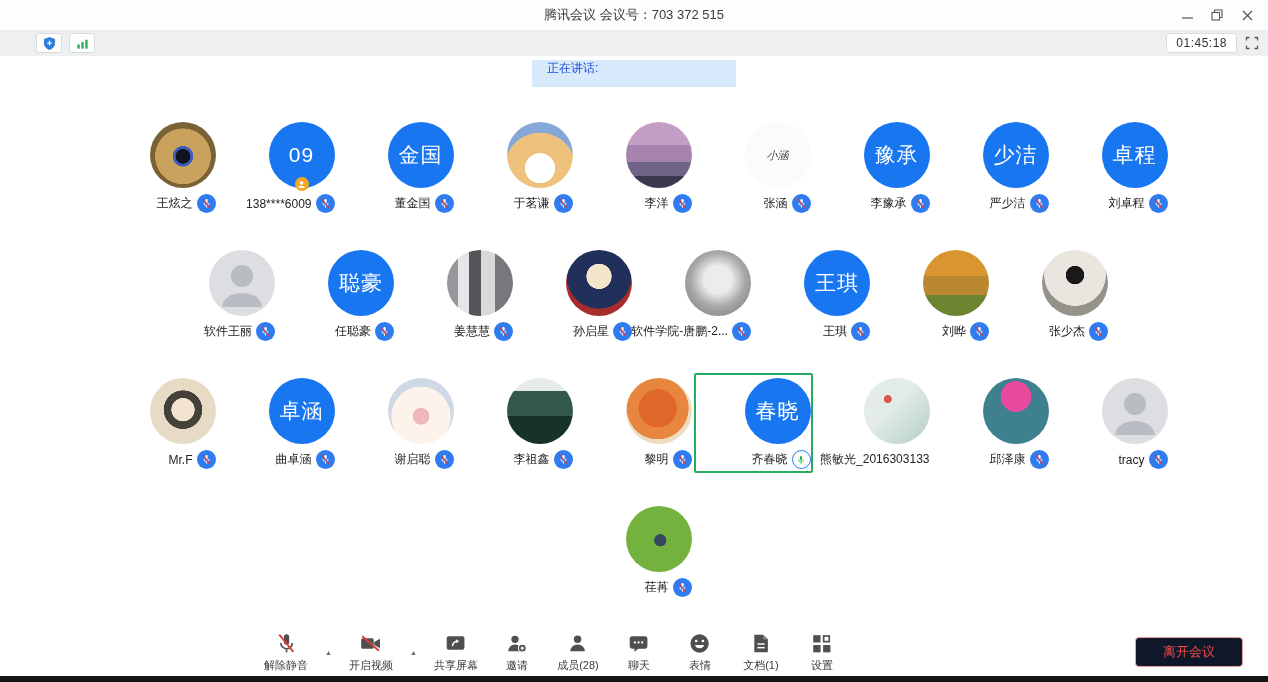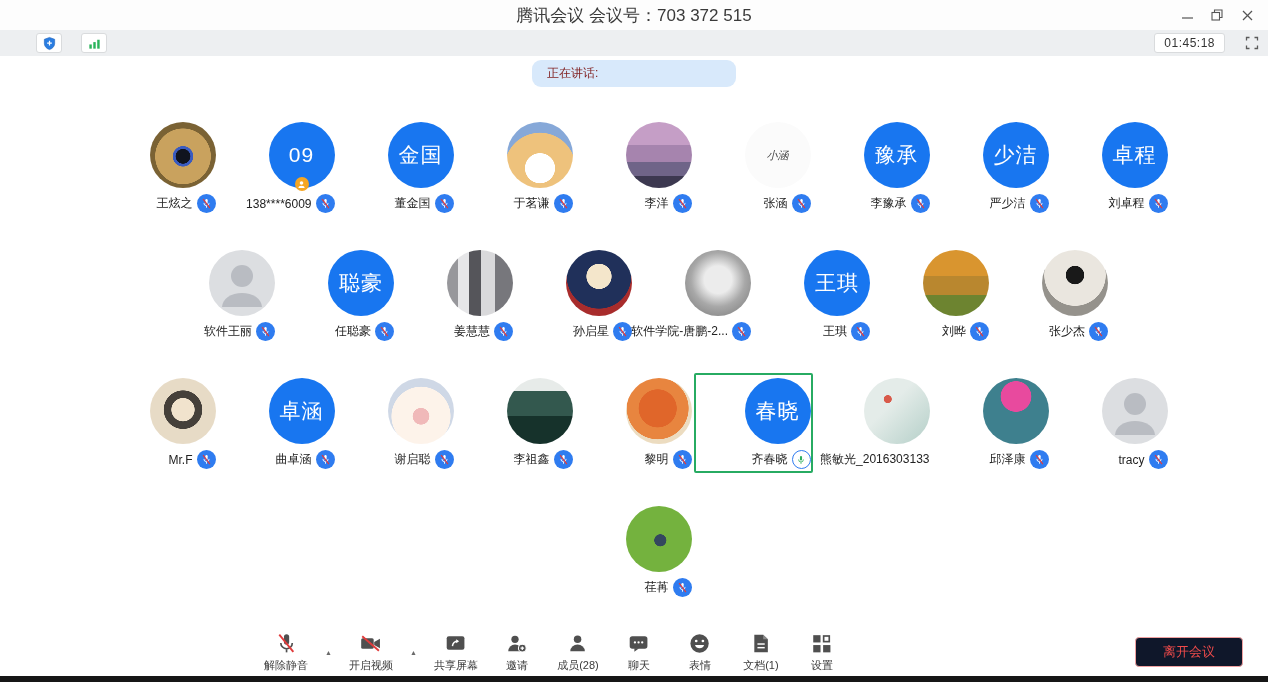--- a/index.html
+++ b/index.html
@@ -2,38 +2,38 @@
 <html><head>
 <meta charset="utf-8">
 <style>
   * { margin:0; padding:0; box-sizing:border-box; }
   html,body { width:1268px; height:682px; overflow:hidden; }
   body { font-family:"Liberation Sans","DejaVu Sans",sans-serif; background:#fff; position:relative; }
 
   
   .titlebar { position:absolute; top:0; left:0; width:100%; height:30px; background:#fdfdfd;
               display:flex; align-items:center; justify-content:center; }
-  .titlebar .title { font-size:17px; color:#3a3a3a; }
+  .titlebar .title { font-size:13px; color:#3a3a3a; }
   .win-controls { position:absolute; right:6px; top:0; height:30px; display:flex; align-items:center; }
   .win-btn { width:30px; height:30px; display:flex; align-items:center; justify-content:center; cursor:pointer; color:#555; }
   .win-btn svg { display:block; }
 
   
   .statusbar { position:absolute; top:30px; left:0; width:100%; height:26px; background:#edeff1;
                display:flex; align-items:center; justify-content:space-between; padding:0 8px; }
-  .chip-group { display:flex; gap:19px; align-items:center;padding-left:28px; }
+  .chip-group { display:flex; gap:7px; align-items:center;padding-left:28px; }
   .chip { background:#fff; border:1px solid #d9dbdd; border-radius:3px; height:20px; min-width:26px;
           display:flex; align-items:center; justify-content:center; }
   .timer-chip { font-size:12px; color:#333; padding:0 9px; letter-spacing:.5px; }
   .fs-btn { background:none; border:none; display:flex; align-items:center; cursor:pointer; }
 
   
   .banner { position:absolute; top:60px; left:50%; transform:translateX(-50%); width:204px; height:27px;
-            background:#d8e9fb; border-radius:9px; display:flex; align-items:center; padding-left:15px;
-            font-size:12px; color:#7f1d1d; }
+            background:#d8e9fb; border-radius:0; display:flex; align-items:flex-start; padding-left:15px;
+            font-size:12px; color:#1d4ed8; }
 
   
   .grid { position:absolute; top:117px; left:50%; transform:translateX(-50%); width:1076px; }
   .p-row { display:flex; justify-content:center; margin-bottom:28px; }
   .tile { width:119px; display:flex; flex-direction:column; align-items:flex-end; padding:3px 0 2px;
           border:2px solid transparent; border-radius:2px; cursor:pointer; }
   .tile--active { border-color:#27ab62; }
   .avatar { width:66px; height:66px; border-radius:50%; position:relative; flex:none;
             display:flex; align-items:center; justify-content:center; overflow:visible; }
   .avatar--initials { background:#1876f0; }

